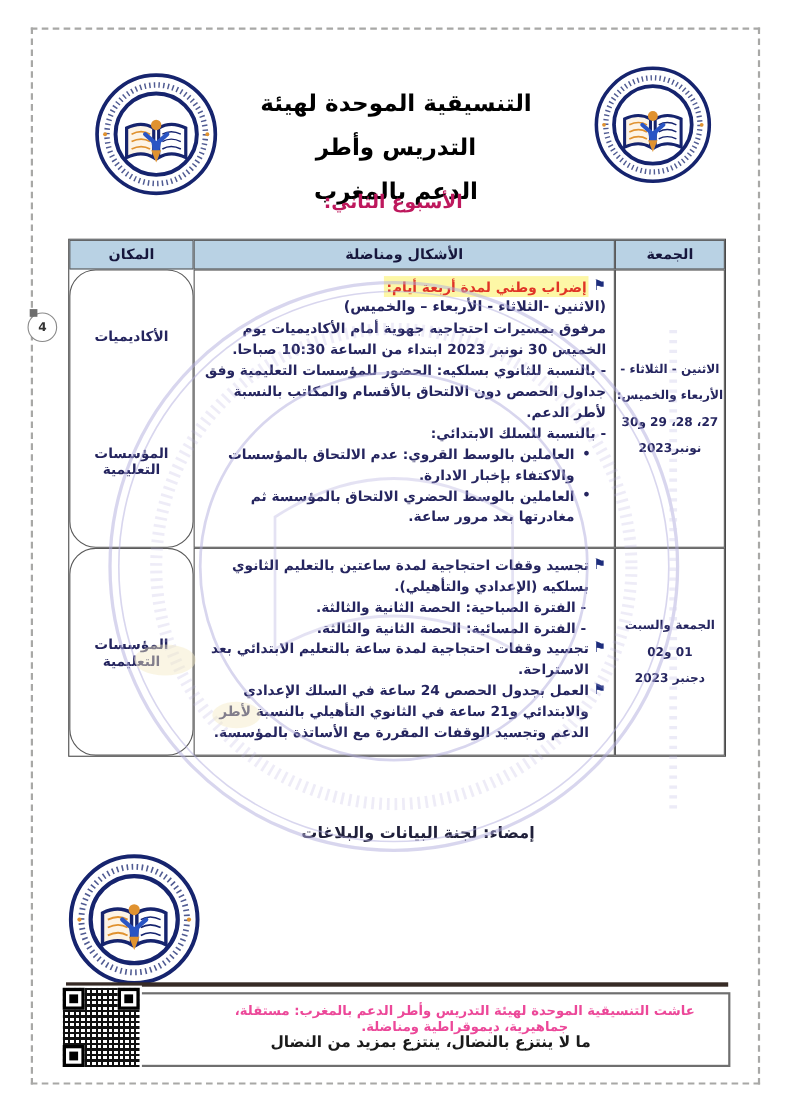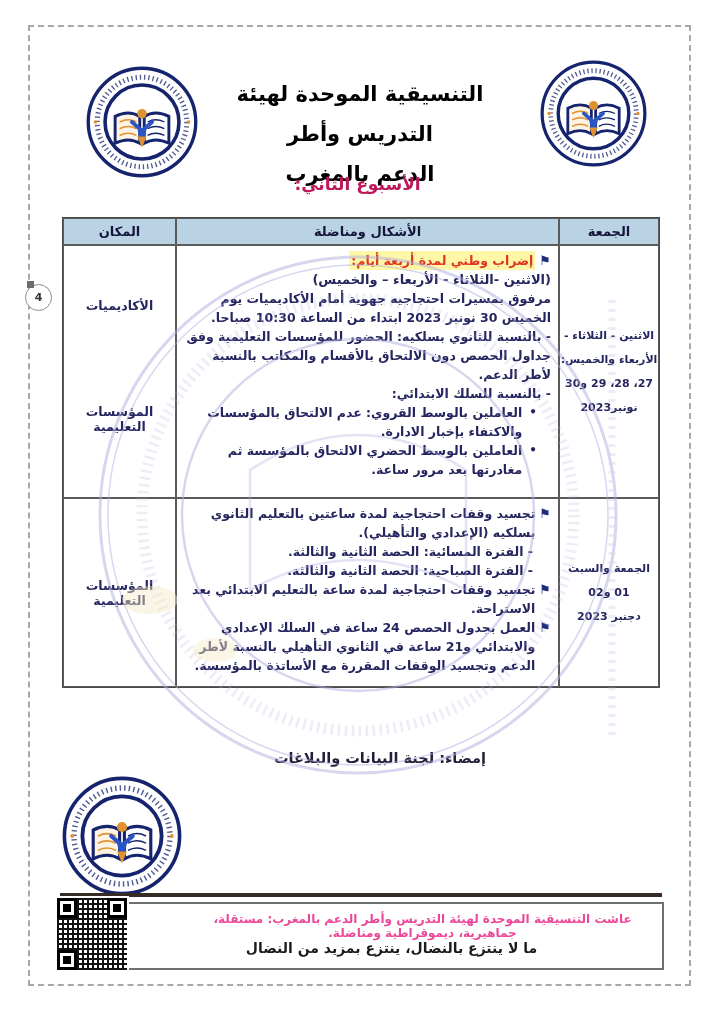--- a/index.html
+++ b/index.html
@@ -44,21 +44,21 @@
   .cell{border:1px solid #5a5a5a;color:#25255f;font-size:12.5px;overflow:hidden;}
   .th{
     background:#b9d2e4;display:flex;align-items:center;justify-content:center;
     font-weight:bold;font-size:13px;color:#16163c;
   }
   .days-cell{
     display:flex;flex-direction:column;align-items:center;justify-content:center;
     font-weight:bold;text-align:center;line-height:24px;font-size:11px;
   }
   .forms-cell{padding:5px 7px 4px 5px;line-height:19px;font-weight:bold;text-align:right;}
-  .place-cell{position:relative;font-weight:bold;text-align:center;}
+  .place-cell{position:relative;font-weight:bold;text-align:center;border-radius:24px;}
   .place-abs1{position:absolute;top:52px;left:0;width:100%;}
   .place-abs2{position:absolute;top:158px;left:0;width:100%;padding:0 8px;box-sizing:border-box;}
   .place-center{display:flex;align-items:center;justify-content:center;padding:0 6px;}
   .flag{color:#1d2d7c;font-size:13px;margin-left:4px;}
   .red-head{color:#e03427;background:#fdf7a6;padding:0 2px;}
   .paren-line{text-align:right;font-size:13px;}
   .bullet-row{padding-right:14px;display:flex;}
   .bullet-dot{margin-left:7px;font-size:12px;}
   .sub-line{padding-right:18px;}
   .flag-item{display:flex;align-items:flex-start;}
@@ -174,22 +174,22 @@
       <div>الجمعة والسبت</div>
       <div>01 و02</div>
       <div>دجنبر 2023</div>
     </div>
 
     <div class="cell forms-cell">
       <div class="flag-item">
         <span class="flag">⚑</span>
         <span>تجسيد وقفات احتجاجية لمدة ساعتين بالتعليم الثانوي بسلكيه (الإعدادي والتأهيلي).</span>
       </div>
+      <div class="sub-line">- الفترة الصباحية: الحصة الثانية والثالثة.</div>
       <div class="sub-line">- الفترة المسائية: الحصة الثانية والثالثة.</div>
-      <div class="sub-line">- الفترة الصباحية: الحصة الثانية والثالثة.</div>
       <div class="flag-item">
         <span class="flag">⚑</span>
         <span>تجسيد وقفات احتجاجية لمدة ساعة بالتعليم الابتدائي بعد الاستراحة.</span>
       </div>
       <div class="flag-item">
         <span class="flag">⚑</span>
         <span>العمل بجدول الحصص 24 ساعة في السلك الإعدادي والابتدائي و21 ساعة في الثانوي التأهيلي بالنسبة لأطر الدعم وتجسيد الوقفات المقررة مع الأساتذة بالمؤسسة.</span>
       </div>
     </div>
 

